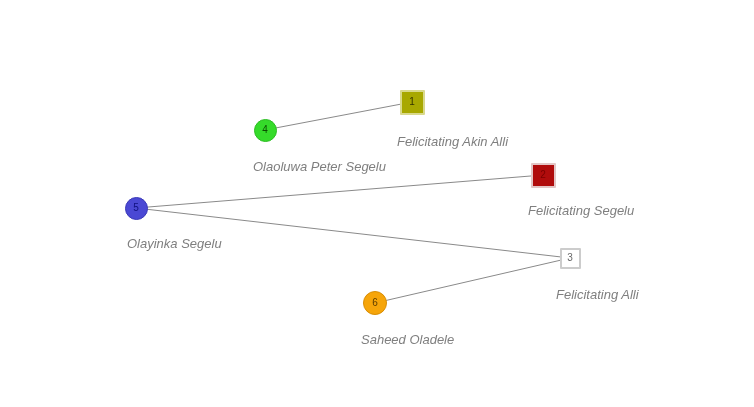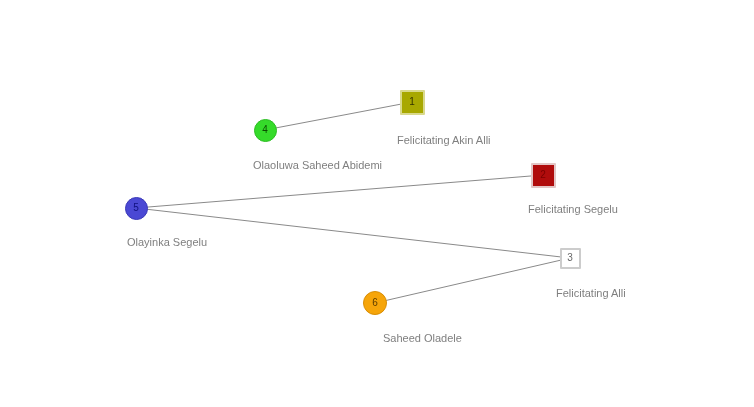--- a/index.html
+++ b/index.html
@@ -24,21 +24,22 @@
     justify-content: center;
     font-size: 10px;
     line-height: 1;
     cursor: pointer;
     user-select: none;
   }
   .node.circle { border-radius: 50%; border: 1px solid; }
   .node.square { border-radius: 1px; border: 2px solid; }
   .node-label {
     position: absolute;
-    font-size: 11px;
+    font-style: italic;
+    font-size: 13px;
     white-space: nowrap;
     color: #7f7f7f;
     pointer-events: none;
   }
 </style>
 </head>
 <body>
 
 <div id="stage">
   <svg id="edges-layer" xmlns="http://www.w3.org/2000/svg">
@@ -56,22 +57,22 @@
       <span style="color: rgb(124, 0, 0);">2</span>
     </div>
     <div class="node-label" style="left: 528px; top: 203px; color: rgb(127, 127, 127);">Felicitating Segelu</div>
     <div class="node square" style="left: 559.5px; top: 247.5px; width: 21px; height: 21px; background: rgb(255, 255, 255); border-color: rgb(204, 204, 204);">
       <span style="color: rgb(102, 102, 102);">3</span>
     </div>
     <div class="node-label" style="left: 556px; top: 287px; color: rgb(127, 127, 127);">Felicitating Alli</div>
     <div class="node circle" style="left: 253.5px; top: 118.5px; width: 23px; height: 23px; background: rgb(53, 219, 42); border-color: rgb(45, 189, 35);">
       <span style="color: rgb(10, 77, 0);">4</span>
     </div>
-    <div class="node-label" style="left: 253px; top: 159px; color: rgb(127, 127, 127);">Olaoluwa Saheed Abidemi</div>
+    <div class="node-label" style="left: 253px; top: 159px; color: rgb(127, 127, 127);">Olaoluwa Peter Segelu</div>
     <div class="node circle" style="left: 124.5px; top: 196.5px; width: 23px; height: 23px; background: rgb(74, 72, 212); border-color: rgb(59, 57, 184);">
       <span style="color: rgb(16, 16, 126);">5</span>
     </div>
     <div class="node-label" style="left: 127px; top: 236px; color: rgb(127, 127, 127);">Olayinka Segelu</div>
     <div class="node circle" style="left: 363px; top: 291px; width: 24px; height: 24px; background: rgb(246, 165, 10); border-color: rgb(216, 142, 6);">
       <span style="color: rgb(92, 60, 0);">6</span>
     </div>
-    <div class="node-label" style="left: 361px; top: 332px; color: rgb(127, 127, 127); margin-left: 22px;">Saheed Oladele</div>
+    <div class="node-label" style="left: 361px; top: 332px; color: rgb(127, 127, 127);">Saheed Oladele</div>
   </div>
 
 </body></html>

